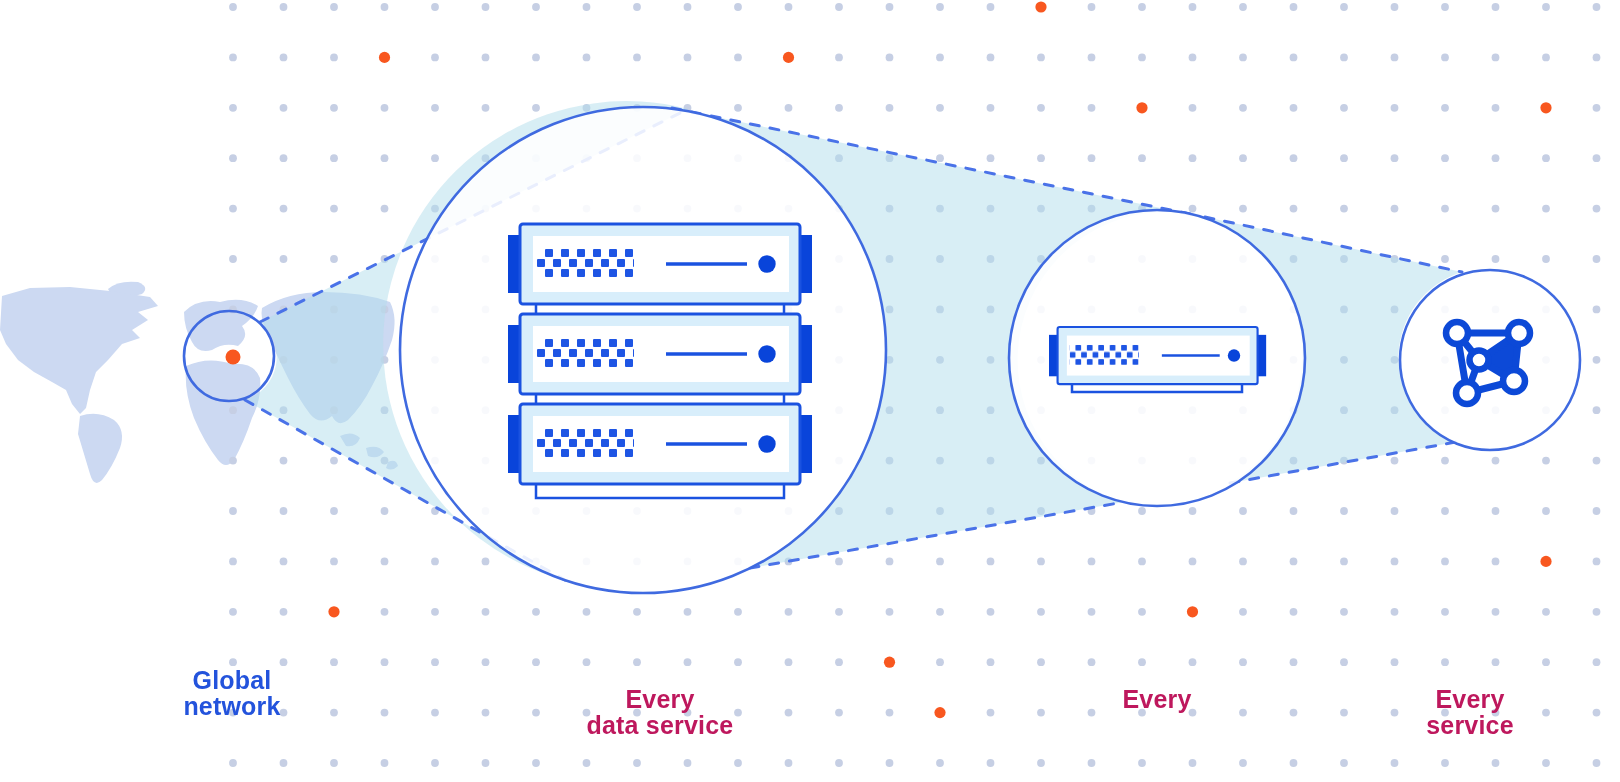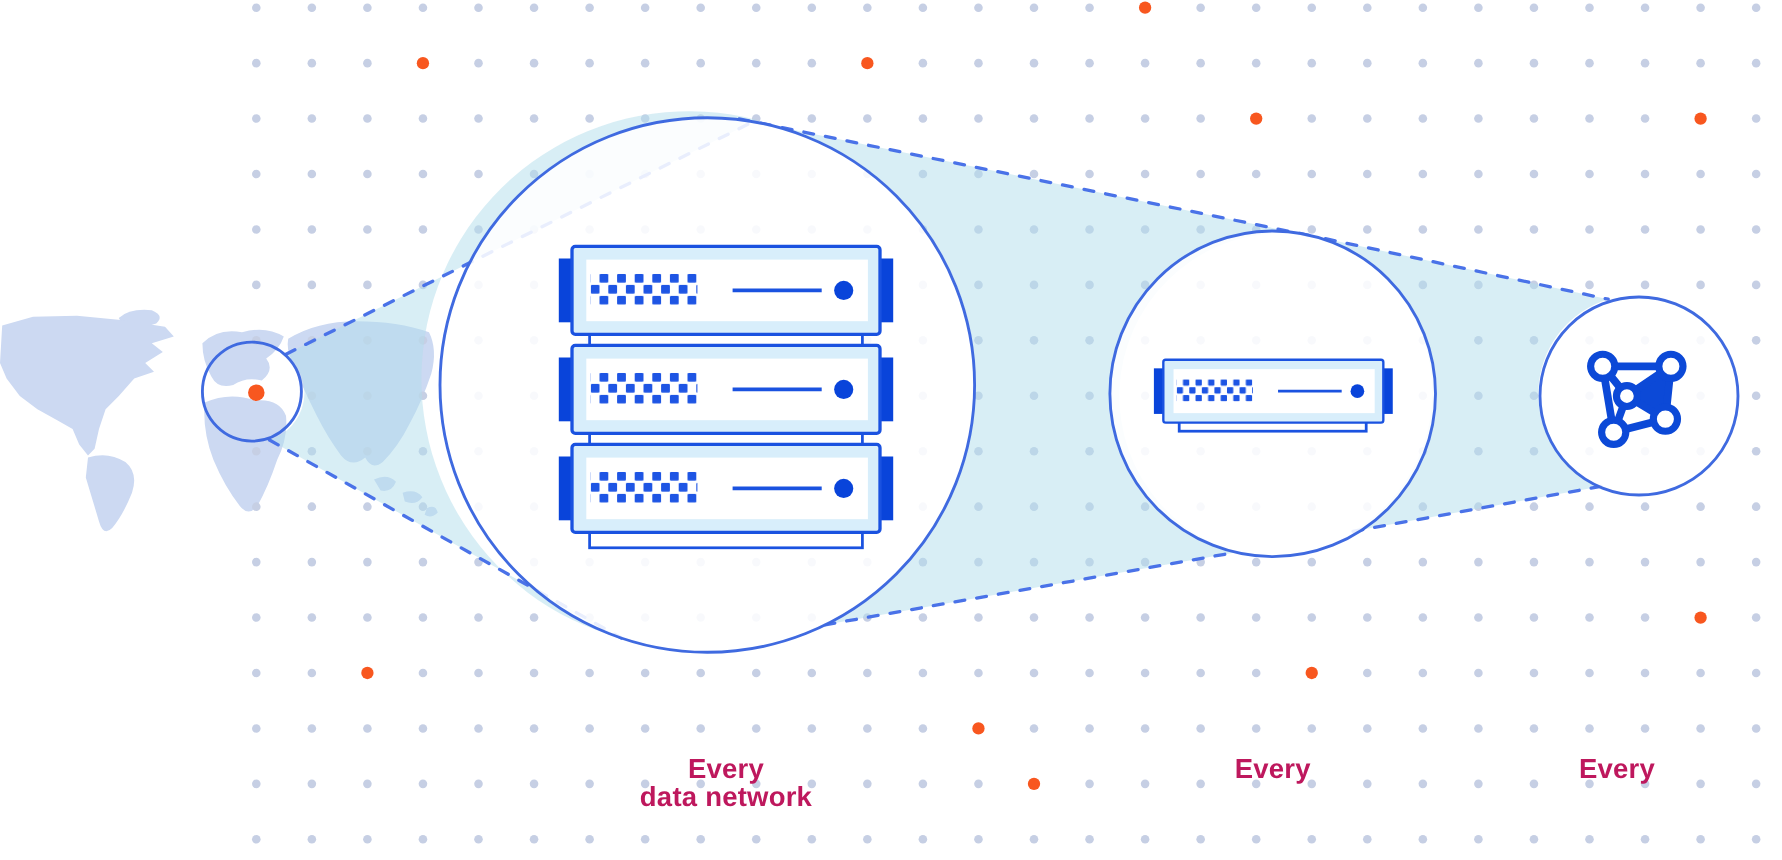--- a/index.html
+++ b/index.html
@@ -563,24 +563,29 @@
         <circle cx="1519" cy="333" r="11"></circle>
         <circle cx="1514" cy="381" r="11"></circle>
         <circle cx="1467" cy="393" r="11"></circle>
         <circle cx="1479" cy="360" r="9.5"></circle>
       </g>
     </g>
 
     <circle cx="233" cy="357" r="7.5" fill="#f8571f"></circle>
   </svg>
 
+  <div class="label accent" style="left:82px;top:667px;">
+    <span>Global</span>
+    <span>network</span>
+  </div>
   <div class="label" style="left:510px;top:686px;">
     <span>Every</span>
-    <span>data network</span>
+    <span>data service</span>
   </div>
   <div class="label" style="left:1007px;top:686px;">
     <span>Every</span>
   </div>
   <div class="label" style="left:1320px;top:686px;">
     <span>Every</span>
+    <span>service</span>
   </div>
 
 </div>
 
 </body></html>

